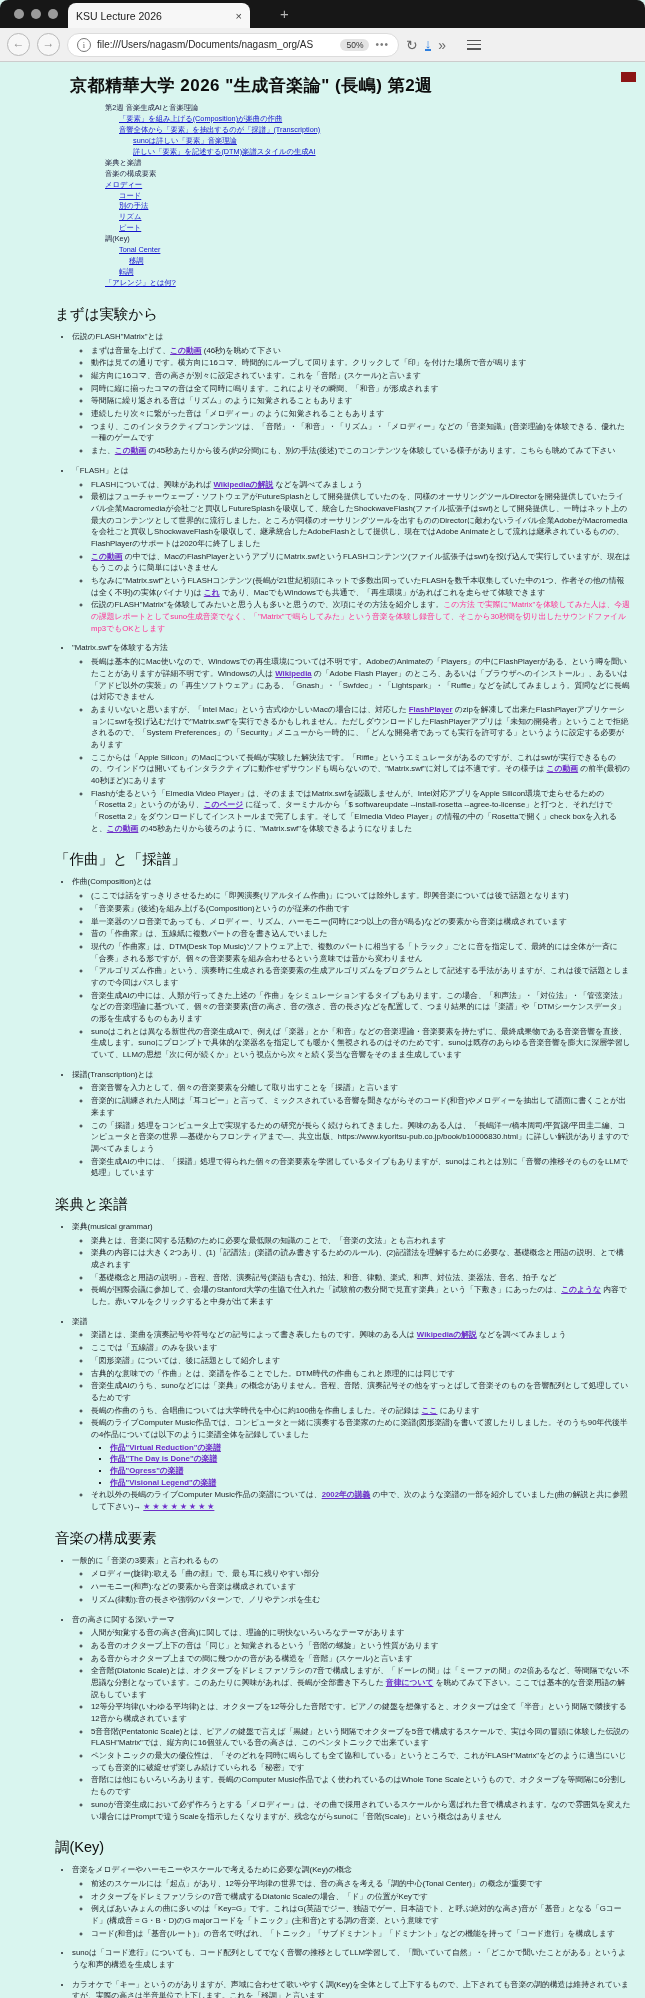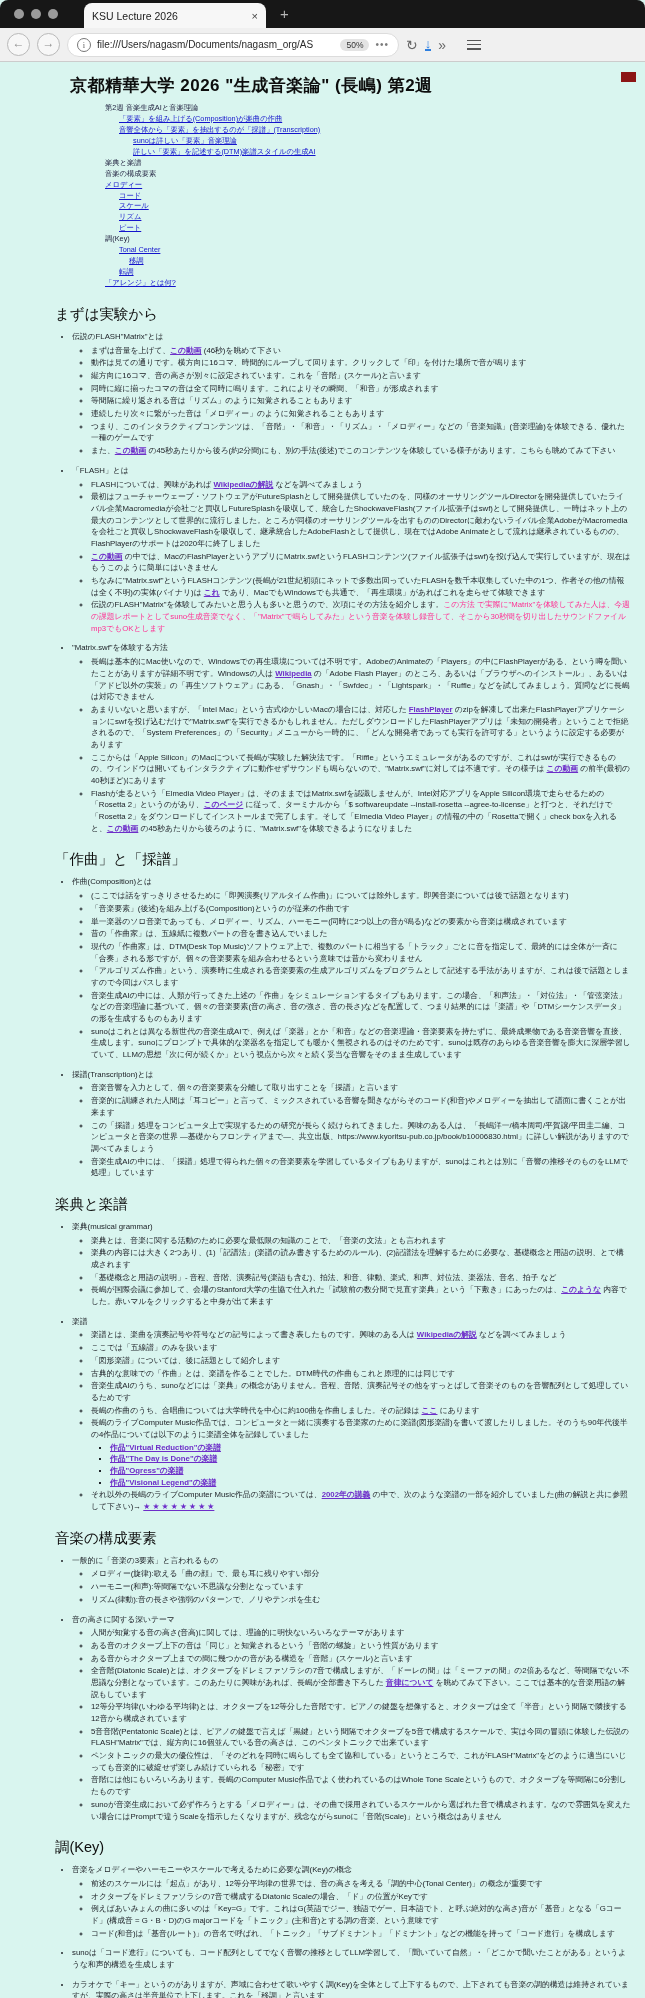--- a/index.html
+++ b/index.html
@@ -1,21 +1,21 @@
 <!DOCTYPE html>
 <html><head>
 <meta charset="utf-8">
 <style>
   html,body{margin:0;padding:0;}
   body{width:645px;height:1998px;overflow:hidden;background:#d9f5ef;
        font-family:"Liberation Sans","DejaVu Sans",sans-serif;}
   
   .titlebar{position:relative;height:28px;background:#171717;border-radius:8px 8px 0 0;}
   .dot{position:absolute;top:9px;width:10px;height:10px;border-radius:50%;background:#9b9b9b;}
-  .tab{position:absolute;left:84px;top:3px;width:182px;height:25px;background:#f7f7f7;
+  .tab{position:absolute;left:68px;top:3px;width:182px;height:25px;background:#f7f7f7;
        border-radius:8px 8px 0 0;display:flex;align-items:center;padding:12px 8px;box-sizing:border-box;}
   .tab-title{font-size:10.5px;color:#1c1c1c;flex:1;white-space:nowrap;overflow:hidden;}
   .tab-close{font-size:11px;color:#444;margin-left:6px;cursor:default;}
   .newtab{position:absolute;left:280px;top:5px;color:#b5b5b5;font-size:15px;line-height:18px;}
   .urlbar{height:34px;background:#f0f0f0;border-bottom:1px solid #cccccc;
           display:flex;align-items:center;padding:0 7px;gap:7px;box-sizing:border-box;}
   .navbtn{width:21px;height:21px;border:1.5px solid #b9b9b9;border-radius:50%;color:#8e8e8e;
           font-size:12px;line-height:18px;text-align:center;flex:0 0 auto;background:#f7f7f7;}
   .field{width:332px;height:24px;background:#ffffff;border:1px solid #dcdcdc;border-radius:13px;
          display:flex;align-items:center;padding:0 9px;gap:6px;box-sizing:border-box;flex:0 0 auto;}
@@ -87,21 +87,21 @@
   <div class="toc" id="toc">
       <div class="row" style="margin-left: 0px;"><span class="dark">第2週 音楽生成AIと音楽理論</span></div>
       <div class="row" style="margin-left: 14px;"><a class="">「要素」を組み上げる(Composition)が楽曲の作曲</a></div>
       <div class="row" style="margin-left: 14px;"><a class="">音響全体から「要素」を抽出するのが「採譜」(Transcription)</a></div>
       <div class="row" style="margin-left: 28px;"><a class="">sunoは詳しい「要素」音楽理論</a></div>
       <div class="row" style="margin-left: 28px;"><a class="">詳しい「要素」を記述する(DTM)楽譜スタイルの生成AI</a></div>
       <div class="row" style="margin-left: 0px;"><span class="dark">楽典と楽譜</span></div>
       <div class="row" style="margin-left: 0px;"><span class="dark">音楽の構成要素</span></div>
       <div class="row" style=""><a class="">メロディー</a></div>
       <div class="row" style="margin-left: 14px;"><a class="">コード</a></div>
-      <div class="row" style="margin-left: 14px;"><a class="">スケール</a></div>
+      <div class="row" style="margin-left: 14px;"><a class="">別の手法</a></div>
       <div class="row" style="margin-left: 14px;"><a class="">リズム</a></div>
       <div class="row" style="margin-left: 14px;"><a class="">ビート</a></div>
       <div class="row" style="margin-left: 0px;"><span class="dark">調(Key)</span></div>
       <div class="row" style="margin-left: 14px;"><a class="">Tonal Center</a></div>
       <div class="row" style="margin-left: 24px;"><a class="">移調</a></div>
       <div class="row" style="margin-left: 14px;"><a class="">転調</a></div>
       <div class="row" style="margin-left: 0px;"><a class="">「アレンジ」とは何?</a></div>
     </div>
   <div id="sections">
       <div class="sec-h">まずは実験から</div>
@@ -170,21 +170,21 @@
                 <li><a class="sg-v">作品"Ogress"の楽譜</a></li>
                 <li><a class="sg-v">作品"Visional Legend"の楽譜</a></li>
               </ul></li>
             <li><span class="sg-t">それ以外の長嶋のライブComputer Music作品の楽譜については、</span><a class="sg-v">2002年の講義</a><span class="sg-t"> の中で、次のような楽譜の一部を紹介していました(曲の解説と共に参照して下さい)→ </span><a class="sg-v">★ ★ ★ ★ ★ ★ ★ ★</a></li>
           </ul></li>
       </ul>
       <div class="sec-h">音楽の構成要素</div>
       <ul class="l0">
         <li><span class="sg-t">一般的に「音楽の3要素」と言われるもの</span><ul class="l1">
             <li><span class="sg-t">メロディー(旋律):歌える「曲の顔」で、最も耳に残りやすい部分</span></li>
-            <li><span class="sg-t">ハーモニー(和声):等間隔でない不思議な分割となっています</span></li>
+            <li><span class="sg-t">ハーモニー(和声):などの要素から音楽は構成されています</span></li>
             <li><span class="sg-t">リズム(律動):音の長さや強弱のパターンで、ノリやテンポを生む</span></li>
           </ul></li>
         <li><span class="sg-t">音の高さに関する深いテーマ</span><ul class="l1">
             <li><span class="sg-t">人間が知覚する音の高さ(音高)に関しては、理論的に明快ないろいろなテーマがあります</span></li>
             <li><span class="sg-t">ある音のオクターブ上下の音は「同じ」と知覚されるという「音階の螺旋」という性質があります</span></li>
             <li><span class="sg-t">ある音からオクターブ上までの間に幾つかの音がある構造を「音階」(スケール)と言います</span></li>
             <li><span class="sg-t">全音階(Diatonic Scale)とは、オクターブをドレミファソラシの7音で構成しますが、「ドーレの間」は「ミーファの間」の2倍あるなど、等間隔でない不思議な分割となっています。このあたりに興味があれば、長嶋が全部書き下ろした </span><a class="sg-v">音律について</a><span class="sg-t"> を眺めてみて下さい。ここでは基本的な音楽用語の解説もしています</span></li>
             <li><span class="sg-t">12等分平均律(いわゆる平均律)とは、オクターブを12等分した音階です。ピアノの鍵盤を想像すると、オクターブは全て「半音」という間隔で隣接する12音から構成されています</span></li>
             <li><span class="sg-t">5音音階(Pentatonic Scale)とは、ピアノの鍵盤で言えば「黒鍵」という間隔でオクターブを5音で構成するスケールで、実は今回の冒頭に体験した伝説のFLASH"Matrix"では、縦方向に16個並んでいる音の高さは、このペンタトニックで出来ています</span></li>
             <li><span class="sg-t">ペンタトニックの最大の優位性は、「そのどれを同時に鳴らしても全て協和している」というところで、これがFLASH"Matrix"をどのように適当にいじっても音楽的に破綻せず楽しみ続けていられる「秘密」です</span></li>

